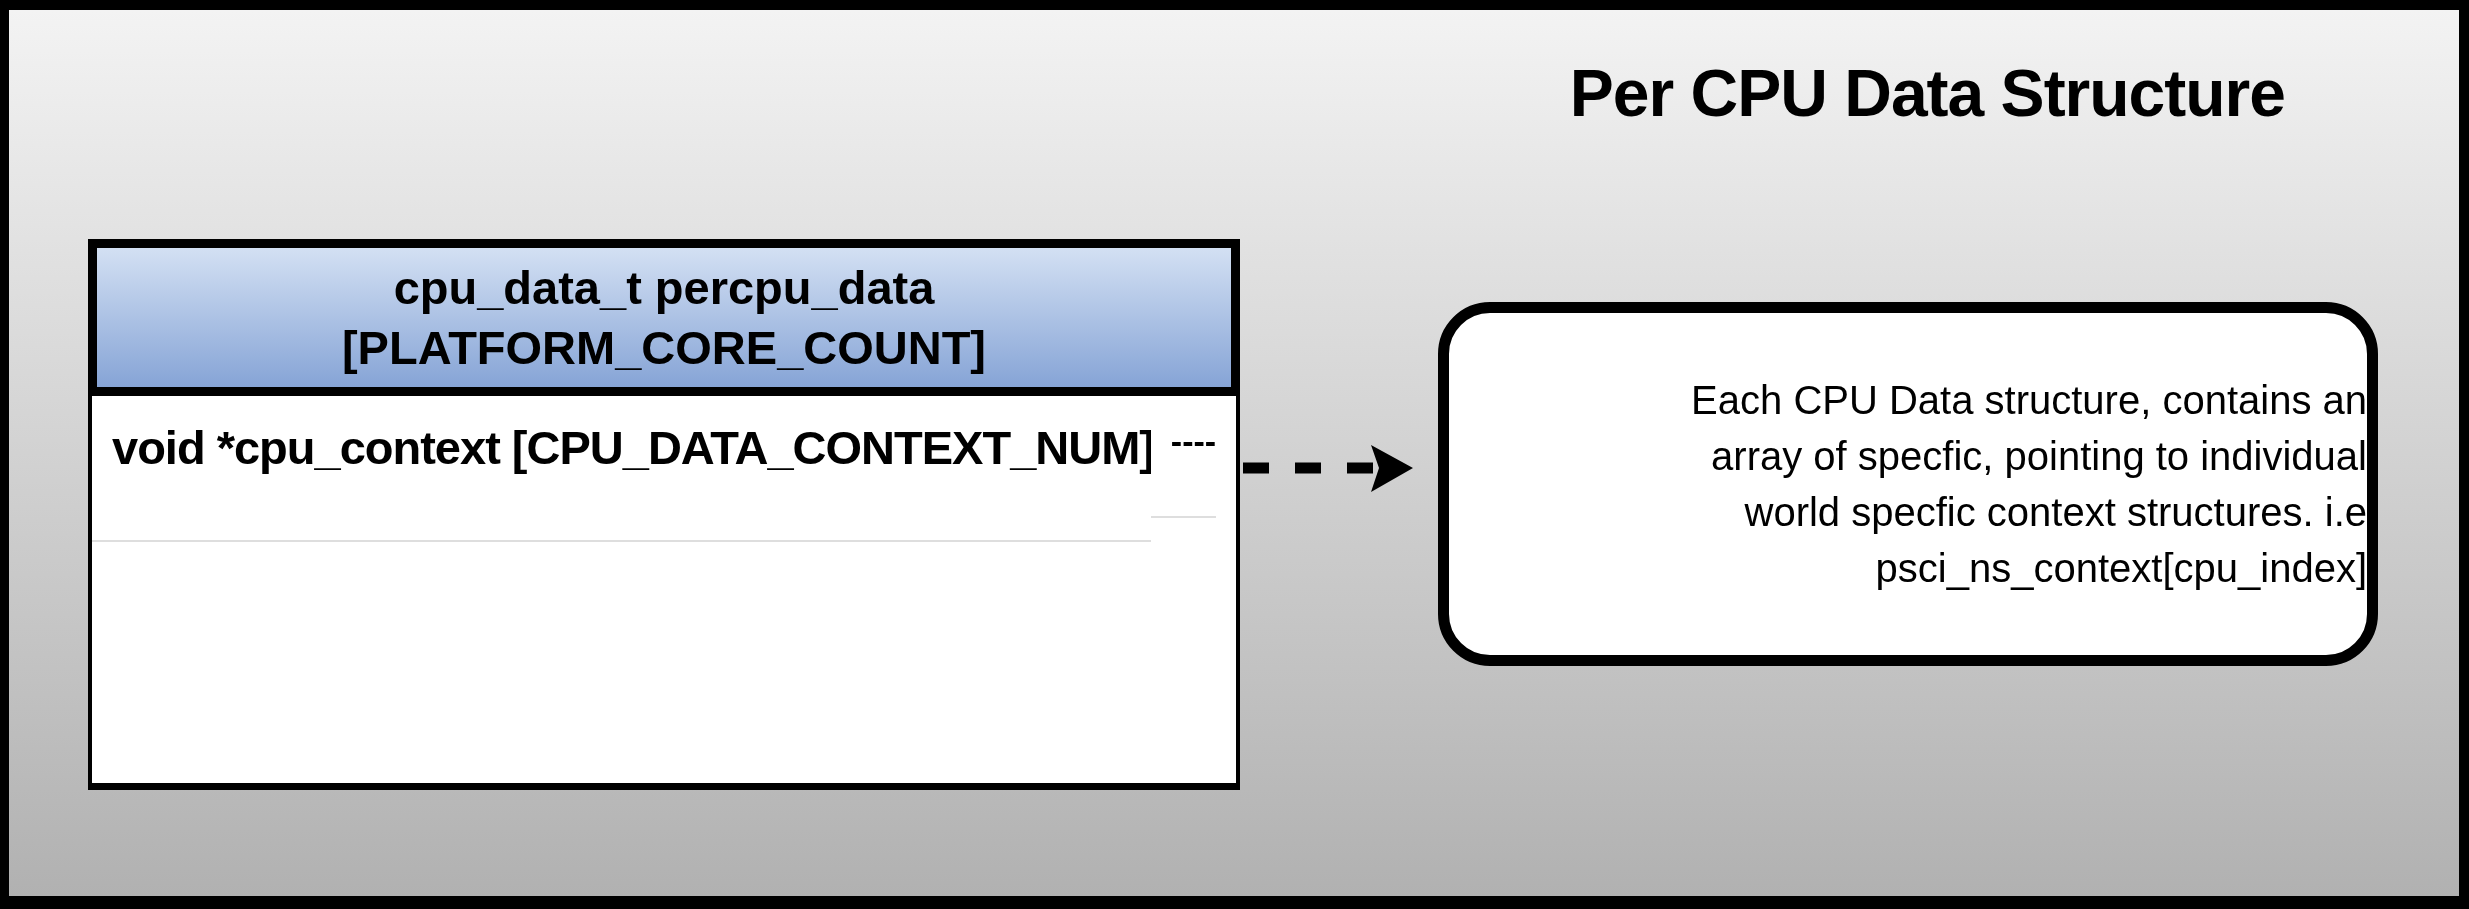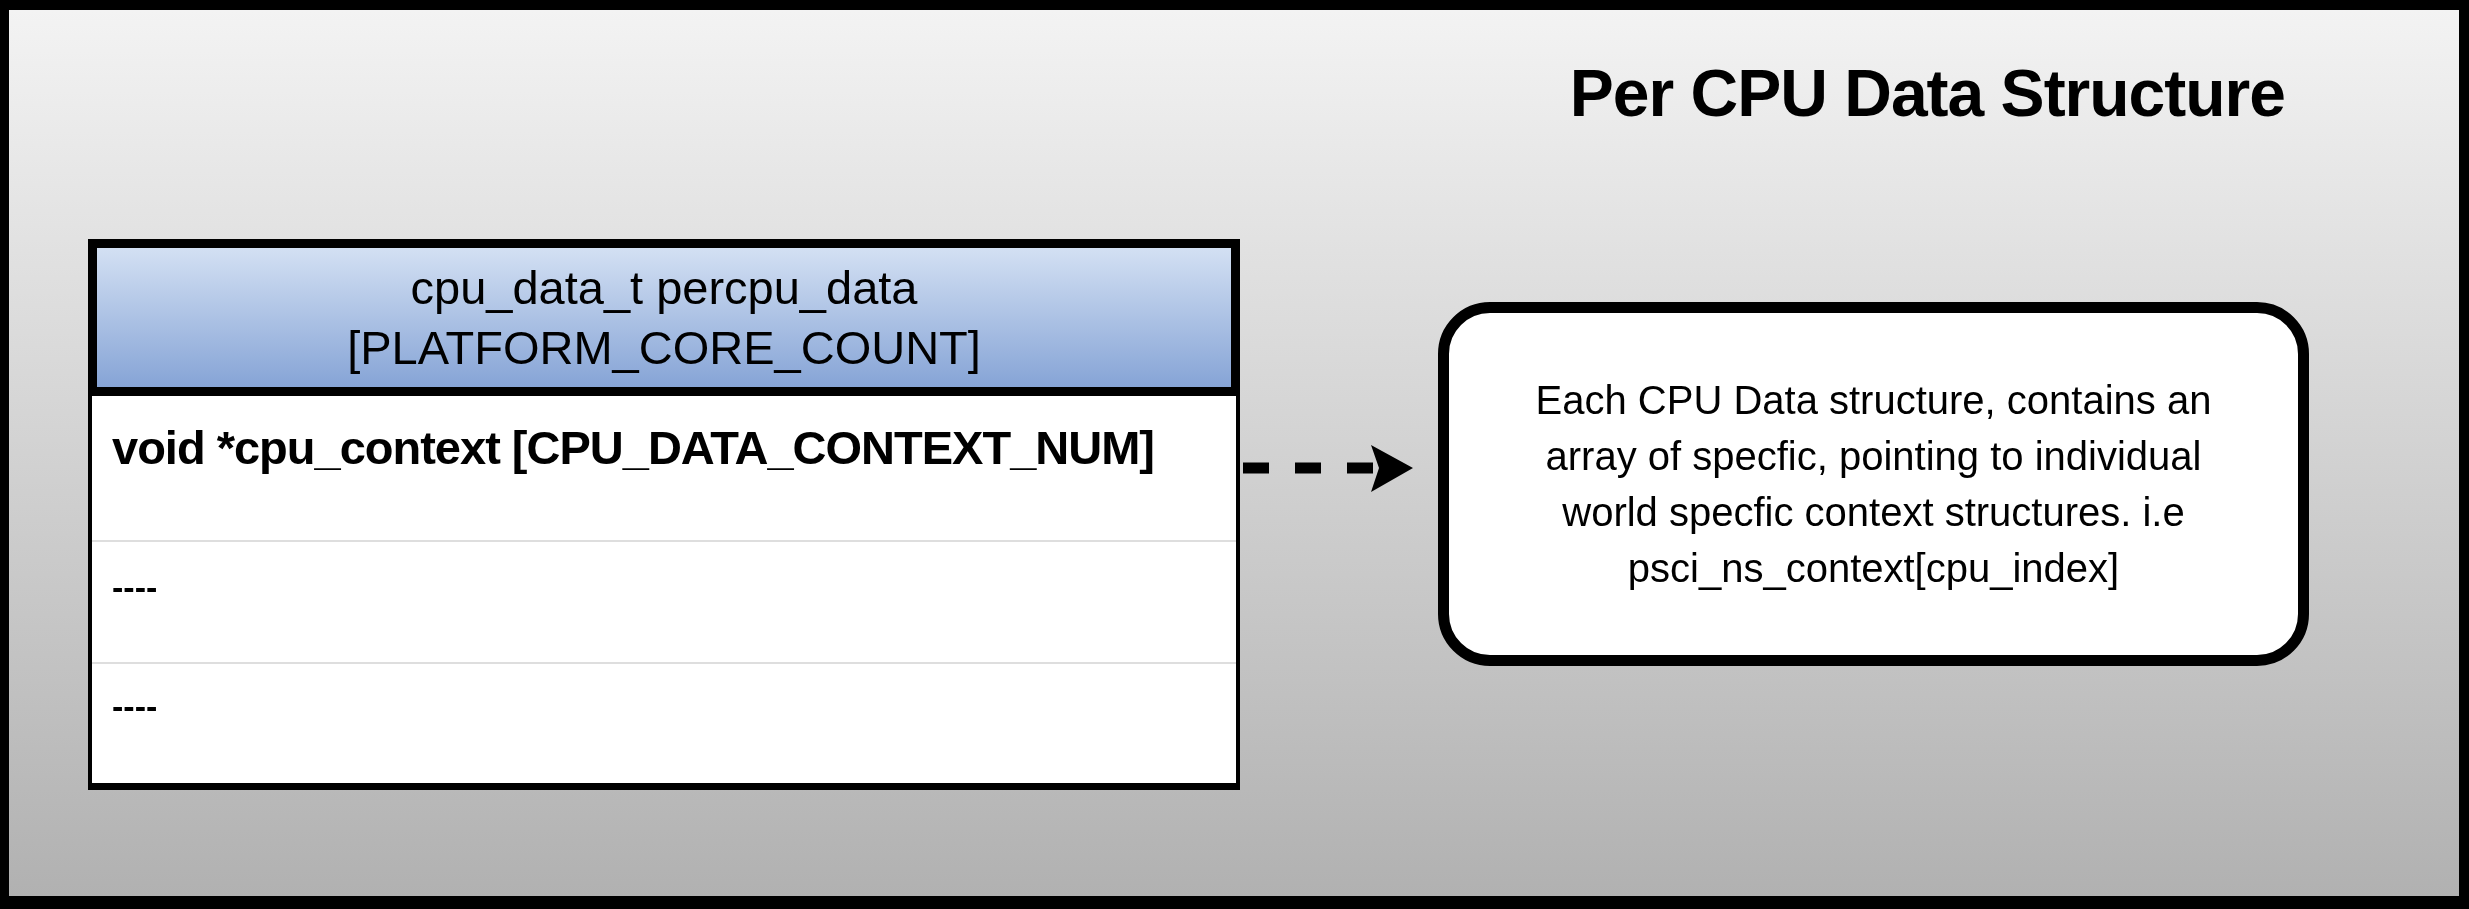--- a/index.html
+++ b/index.html
@@ -42,32 +42,32 @@
     position:absolute;
     left:79px; top:229px;
     width:1152px;
   }
   .struct-header{
     width:1152px; height:157px;
     border:9px solid var(--border);
     background:linear-gradient(180deg, var(--header-gradient-top) 0%, var(--header-gradient-bottom) 100%);
     display:flex; flex-direction:column;
     align-items:center; justify-content:center;
-    font-size:47px; font-weight:normal;
+    font-size:47px; font-weight:bold;
     line-height:60px;
     text-align:center;
     white-space:nowrap;
   }
   .struct-body{
     width:1152px; height:394px;
     border-style:solid;
     border-color:var(--border);
     border-width:0 4px 7px 4px;
     background:var(--box-fill);
-    display:flex; flex-direction:column;
+    display:flex; flex-direction:row;
   }
   .row{
     white-space:nowrap;
     overflow:hidden;
   }
   .row-main{
     height:146px;
     border-bottom:2px solid var(--row-divider);
     padding:24px 0 0 20px;
     font-size:47px; font-weight:bold;
@@ -87,26 +87,26 @@
 
   .connector-svg{
     position:absolute; left:0; top:0;
     width:2450px; height:886px;
     pointer-events:none;
   }
 
   .callout{
     position:absolute;
     left:1429px; top:292px;
-    width:871px; height:364px;
+    width:940px; height:364px;
     background:var(--box-fill);
     border:11px solid var(--border);
     border-radius:52px;
     display:flex; flex-direction:column;
-    align-items:center; justify-content:center;
+    align-items:flex-end; justify-content:center;
     text-align:center;
     font-size:40px;
     line-height:56px;
     white-space:nowrap;
   }
 </style>
 </head>
 <body>
 
 <div class="canvas">

